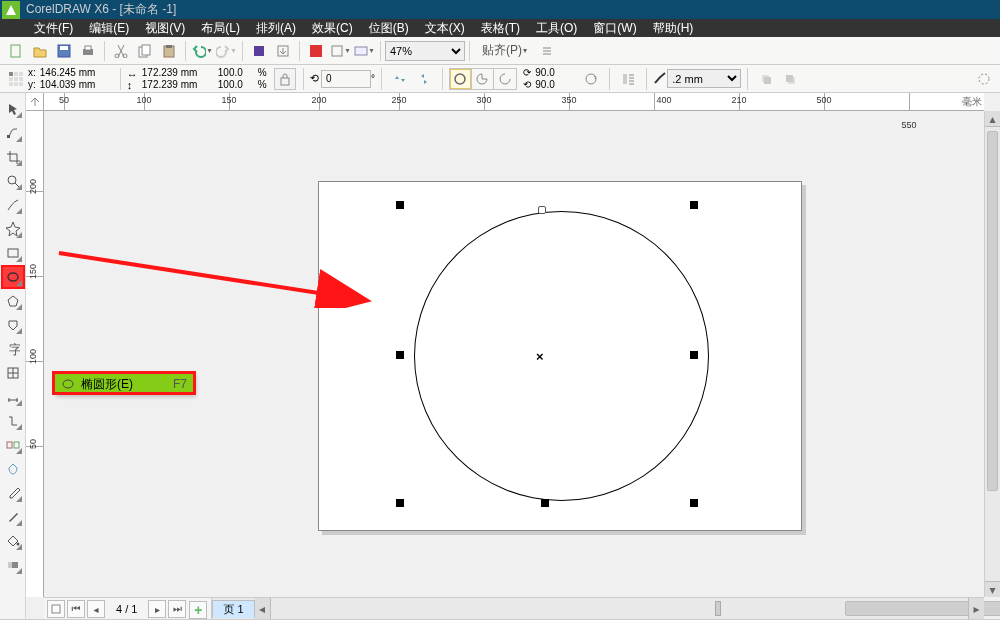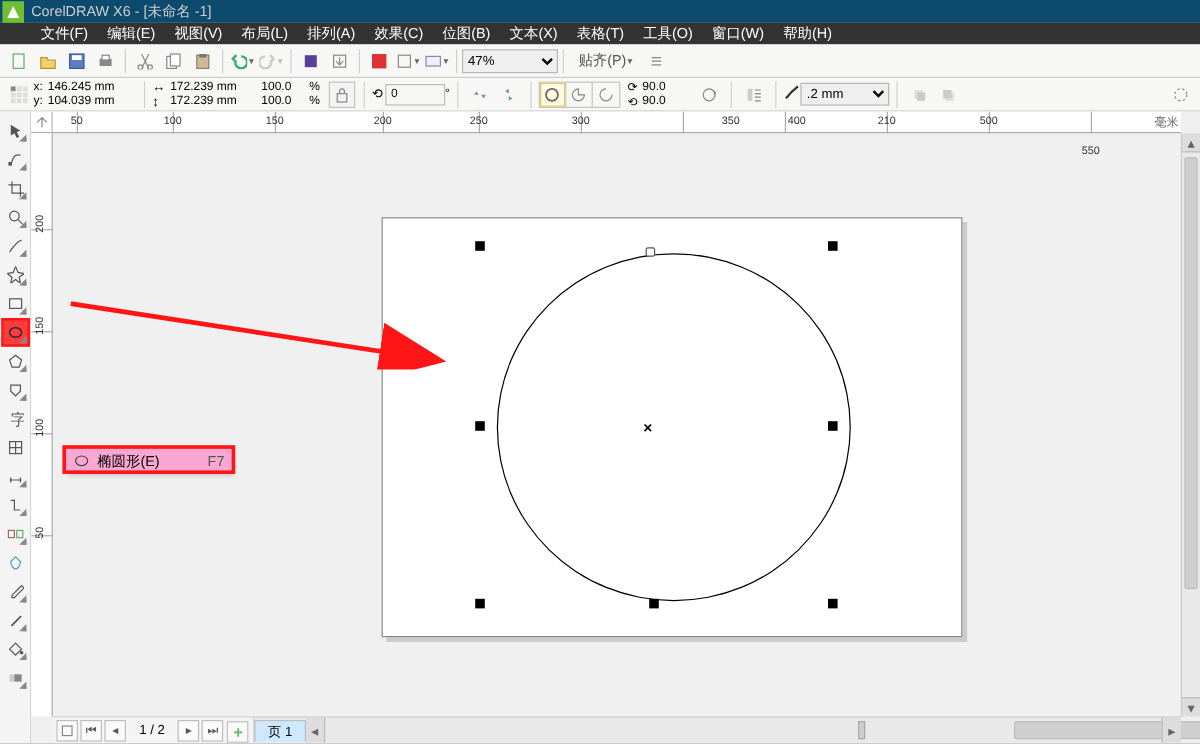--- a/index.html
+++ b/index.html
@@ -63,21 +63,21 @@
   .handle { position: absolute; width: 8px; height: 8px; background: #000; }
   .center-x { position: absolute; left: 492px; top: 238px; font-size: 13px; font-weight: bold; color:#000;}
   .topmid-o { position:absolute; left: 494px; top: 95px; width:8px; height:8px; border:1px solid #555; border-radius:2px; background:#fff; }
 
   .annotation-arrow { position: absolute; left: 28px; top: 155px; pointer-events: none; }
 
   
   .flyout { position: absolute; left: 28px; top: 280px; width: 140px; border: 1px solid #999; background: #fff; box-shadow: 2px 2px 4px rgba(0,0,0,.2); }
   .flyout .redbox { border: 3px solid #ff1515; position:absolute; left:-3px; top:-3px; right:-3px; height: 24px; pointer-events:none;}
   .flyout .row { height: 20px; display: flex; align-items: center; padding: 0 6px; gap: 6px; font-size: 12px; }
-  .flyout .row.sel { background: #f9a8d4; }
+  .flyout .row.sel { background: #84cc16; }
   .flyout .ico { width: 14px; height: 14px; display:inline-flex; align-items:center; justify-content:center; }
   .flyout .sc { margin-left: auto; color: #555; }
 
   
   .vscroll { position: absolute; right: 0; top: 18px; bottom: 22px; width: 16px; background: #e9e9e9; border-left: 1px solid #ccc; }
   .vscroll .thumb { position: absolute; left: 2px; right: 2px; top: 20px; height: 360px; background: #cfcfcf; border: 1px solid #bbb; border-radius: 2px; }
   .vscroll .arr { position:absolute; left:0; right:0; height:16px; background:#ddd; display:flex; align-items:center; justify-content:center; color:#666;}
   .vscroll .arr.top { top:0; border-bottom:1px solid #bbb;}
   .vscroll .arr.bot { bottom:0; border-top:1px solid #bbb;}
 
@@ -487,21 +487,21 @@
         <span class="lbl" style="left:100px;">100</span>
       <div class="tick" style="left:185px;"></div>
         <span class="lbl" style="left:185px;">150</span>
       <div class="tick" style="left:275px;"></div>
         <span class="lbl" style="left:275px;">200</span>
       <div class="tick" style="left:355px;"></div>
         <span class="lbl" style="left:355px;">250</span>
       <div class="tick" style="left:440px;"></div>
         <span class="lbl" style="left:440px;">300</span>
       <div class="tick" style="left:525px;"></div>
-        <span class="lbl" style="left:525px;margin-left:40px;">350</span>
+        <span class="lbl" style="left:525px;">350</span>
       <div class="tick" style="left:610px;"></div>
         <span class="lbl" style="left:620px;">400</span>
       <div class="tick" style="left:695px;"></div>
         <span class="lbl" style="left:695px;">210</span>
       <div class="tick" style="left:780px;"></div>
         <span class="lbl" style="left:780px;">500</span>
       <div class="tick" style="left:865px;"></div>
         <span class="lbl" style="left:865px;margin-top:25px;">550</span>
       <span class="ruler-unit">毫米</span>
     </div>
@@ -560,21 +560,21 @@
     </div>
     <div class="hscroll">
       <div class="page-nav">
         <div class="nbtn">
             <svg width="10" height="10">
               <rect x="1" y="1" width="8" height="8" fill="none" stroke="#888"></rect>
             </svg>
           </div>
         <div class="nbtn">⏮</div>
         <div class="nbtn">◂</div>
-        <span class="plabel">1 / 2</span>
+        <span class="plabel">4 / 1</span>
         <div class="nbtn">▸</div>
         <div class="nbtn">⏭</div>
         <div class="page-tab-plus">+</div>
       </div>
       <div class="page-tab">
           <span>页 1</span>
         </div>
       <div class="htrack">
         <div class="arr l">◂</div>
         <div class="split"></div>

